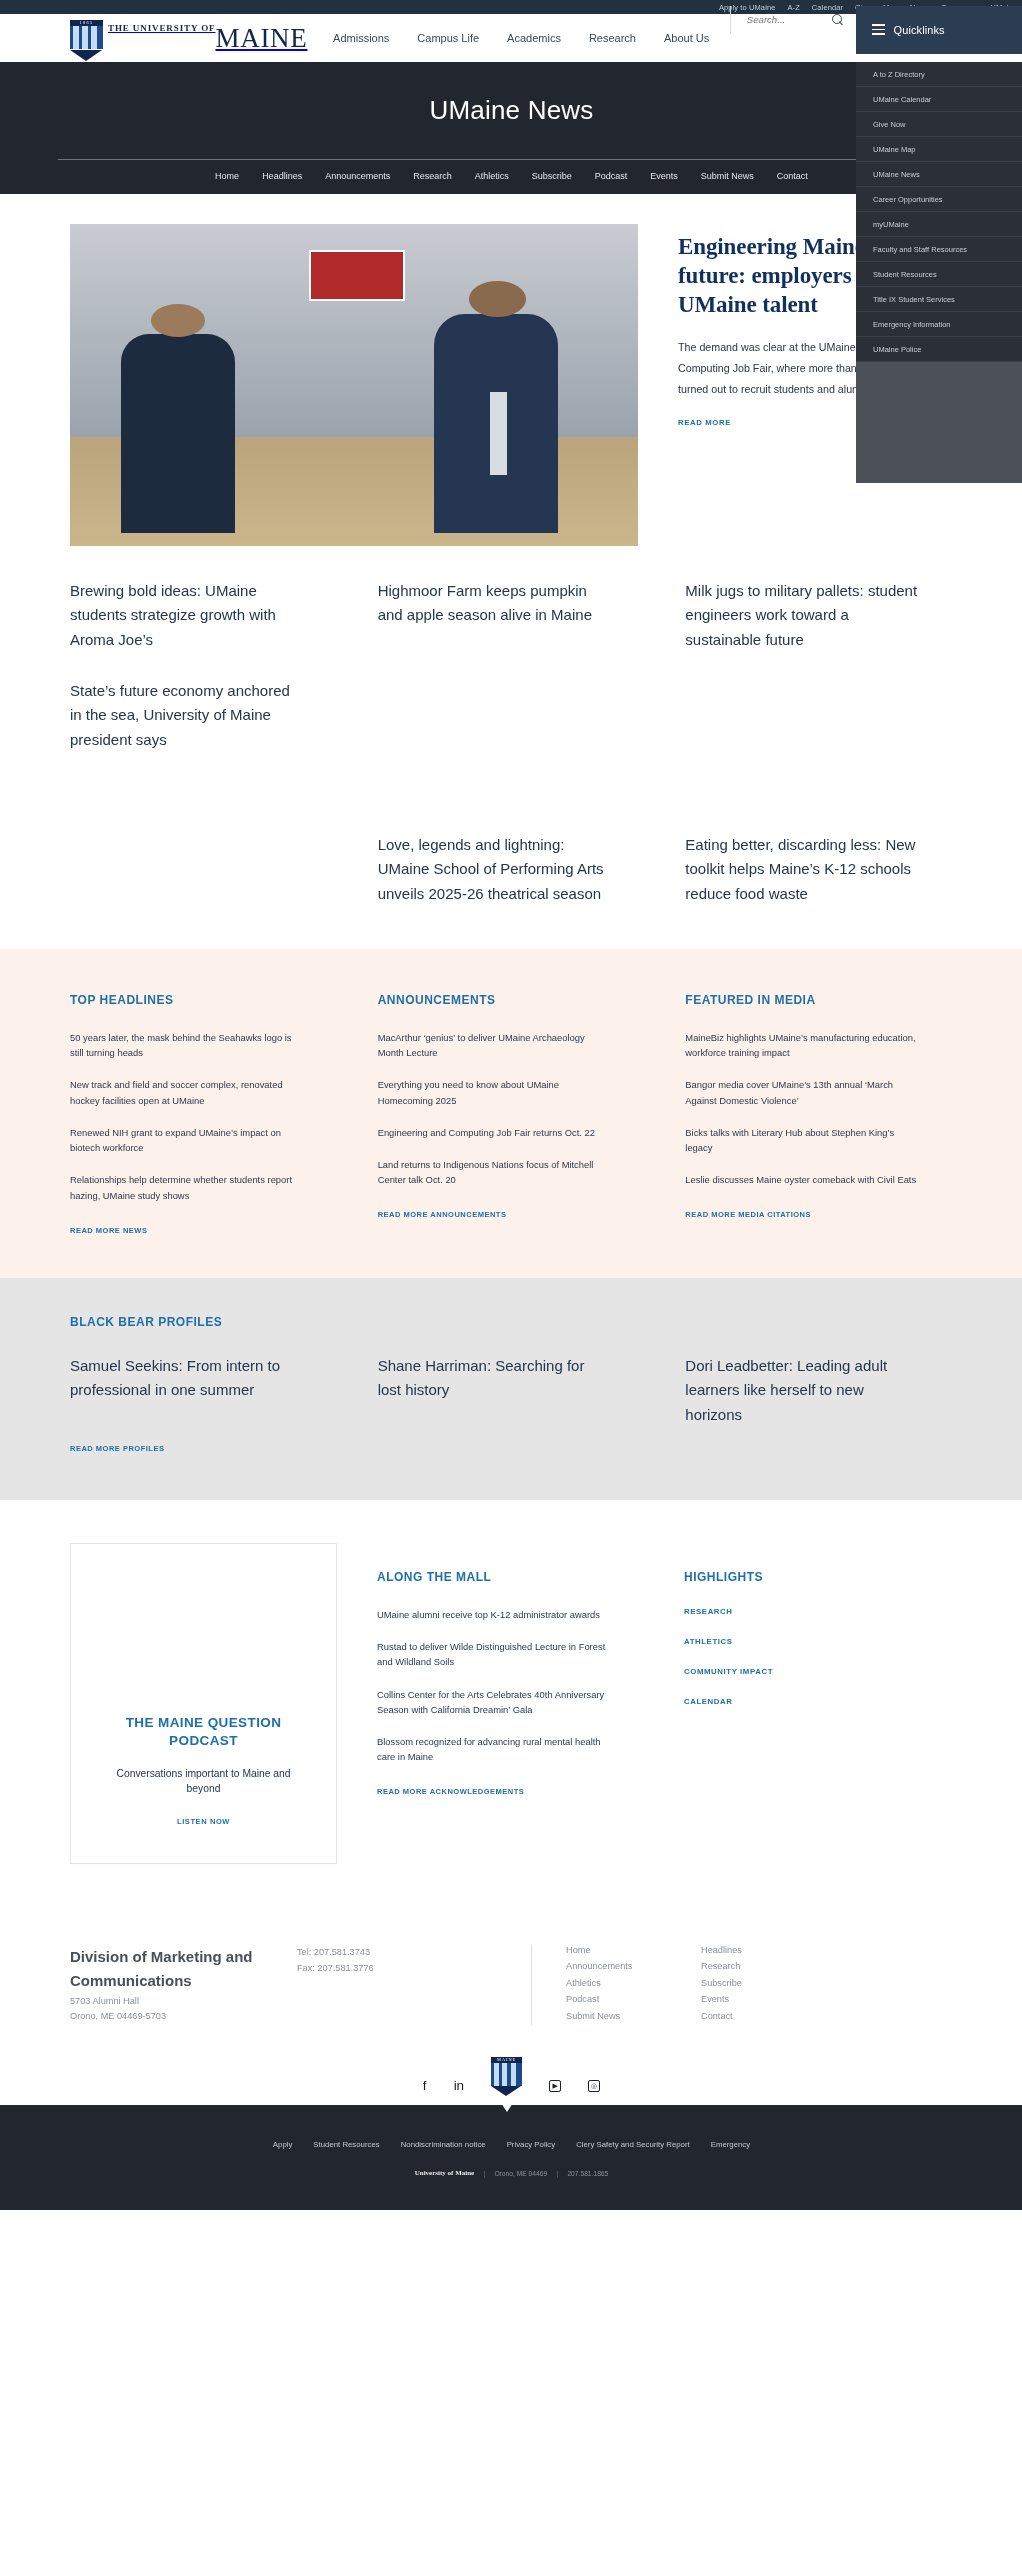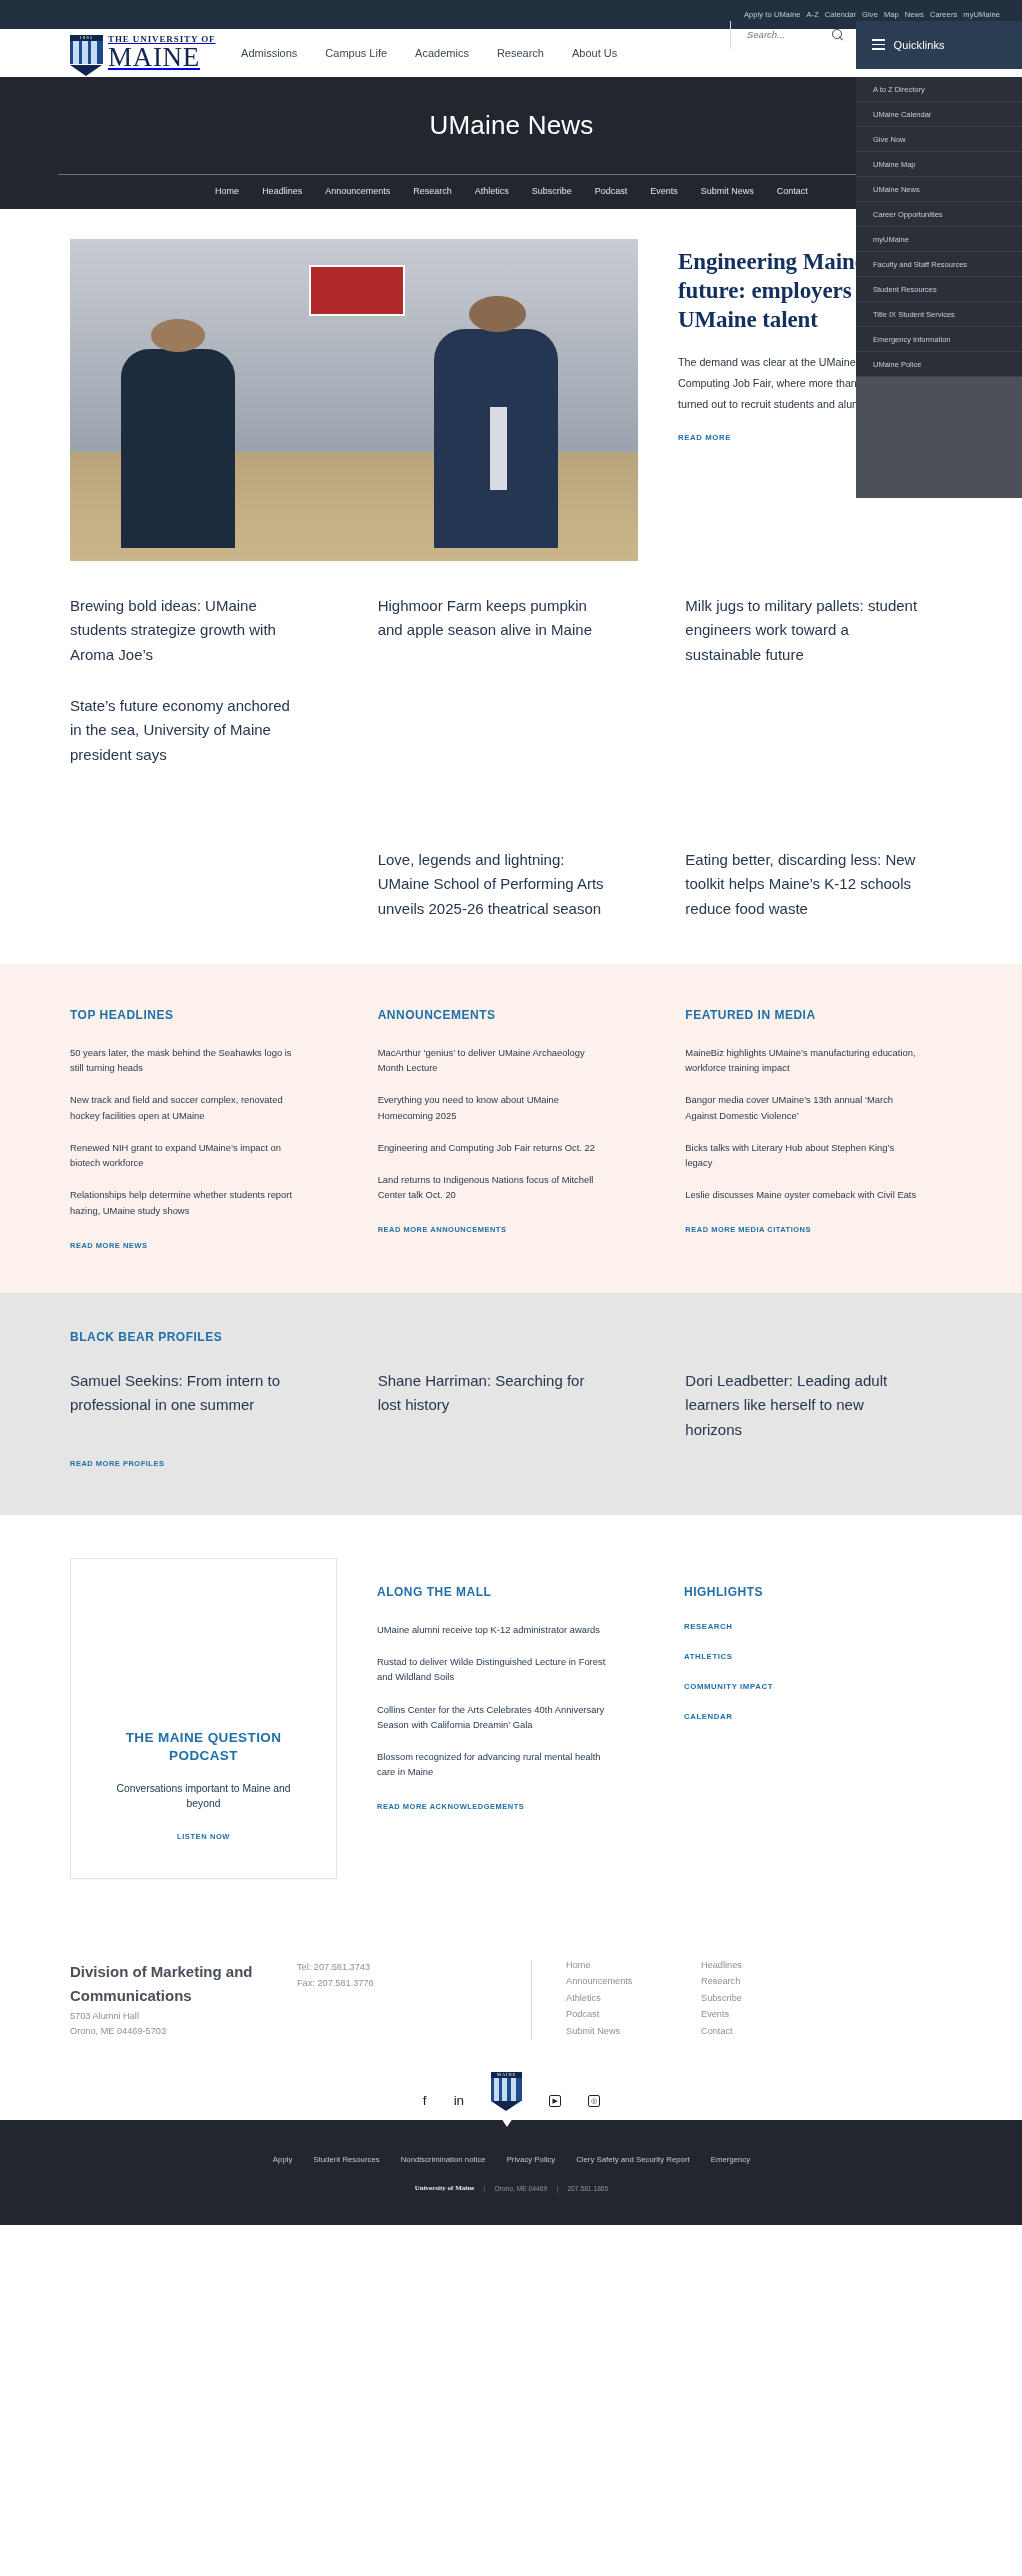--- a/index.html
+++ b/index.html
@@ -7,26 +7,26 @@
     width: 1023px;
     background: #ffffff;
     font-family: "Liberation Sans", sans-serif;
     color: #1f2937;
   }
   body { width: 1023px; overflow-x: hidden; position: relative; }
 
   
   .utility-bar {
     background: #22303f;
-    height: 29px;
+    height: 14px;
     display: flex;
     align-items: center;
     justify-content: flex-end;
-    padding-right: 23px;
-    gap: 6px;
+    padding-right: 6px;
+    gap: 12px;
   }
   .utility-bar a {
     color: #c3cdd6;
     font-size: 7.5px;
     text-decoration: none;
     letter-spacing: 0.1px;
     white-space: nowrap;
   }
 
   
@@ -60,21 +60,21 @@
       #1d4a8f 0 2.8px, #c5ddf2 2.8px 8.5px, #1d4a8f 8.5px 12px,
       #c5ddf2 12px 18px, #1d4a8f 18px 21px, #c5ddf2 21px 27px, #1d4a8f 27px 33px);
   }
   .crest .crest-point {
     position: absolute; left: 0; top: 30px;
     width: 0; height: 0;
     border-left: 16.7px solid transparent;
     border-right: 16.7px solid transparent;
     border-top: 11.4px solid #11264f;
   }
-  .wordmark { display: flex; flex-direction: column; line-height: 1; }
+  .wordmark { display: flex; flex-direction: row; line-height: 1; }
   .wordmark .small {
     font-family: "Liberation Serif", serif;
     font-size: 9px; letter-spacing: 0.9px; color: #11264f;
     font-weight: 700;
   }
   .wordmark .big {
     font-family: "Liberation Serif", serif;
     font-size: 27px; letter-spacing: 0.7px; color: #11264f;
     font-weight: 400; margin-top: 0.7px;
   }

